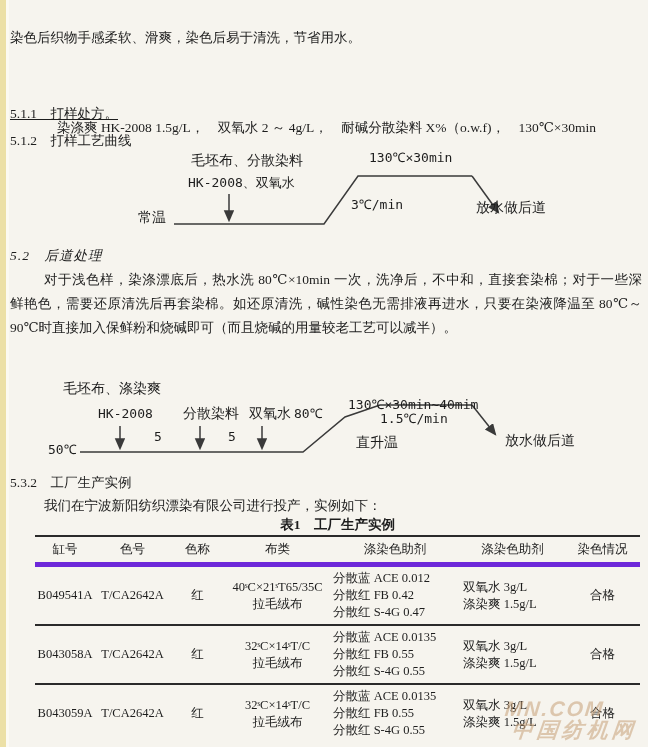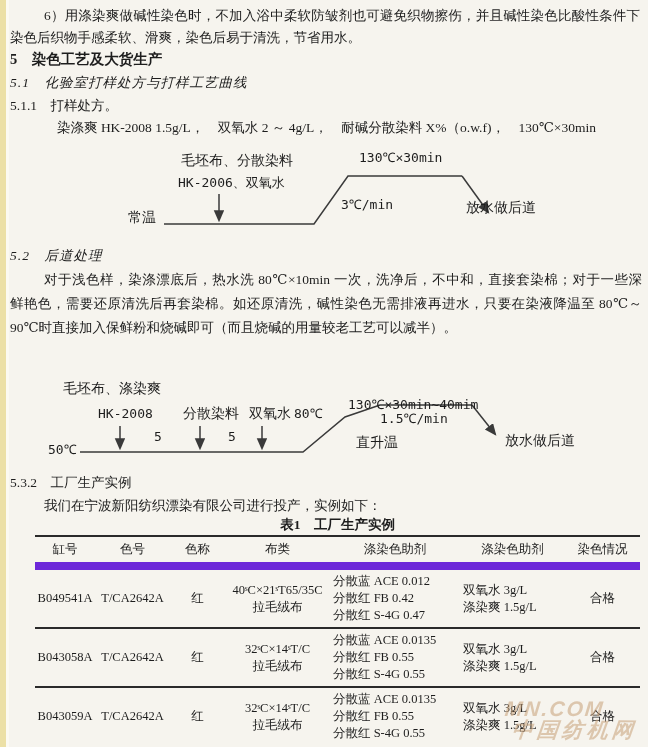--- a/index.html
+++ b/index.html
@@ -12,58 +12,56 @@
   .jl{white-space:normal;text-align:justify;text-align-last:justify;}
   .bold{font-weight:bold;}
   .kai{font-style:italic;letter-spacing:1px;}
   .dl{font-size:14px;line-height:17px;}           
   .dm{font-size:13px;line-height:16px;font-family:"DejaVu Sans Mono","Liberation Mono",monospace;}
   svg{position:absolute;left:0;top:0;}
   .curve{stroke:#3a3a3a;stroke-width:1.5;fill:none;}
   .caption{font-weight:bold;font-size:13.5px;}
   table.t{position:absolute;left:35px;top:535px;width:605px;border-collapse:collapse;
           font-size:12.5px;line-height:17px;table-layout:fixed;}
-  table.t thead tr{border-top:2px solid #2a2a2a;border-bottom:8px solid #6d28d9;}
+  table.t thead tr{border-top:2px solid #2a2a2a;border-bottom:5px solid #6d28d9;}
   table.t tbody tr{border-top:2px solid #2a2a2a;}
   table.t tbody tr:first-child{border-top:none;}
   table.t th{font-weight:normal;padding:4px 0;text-align:center;}
   table.t td{text-align:center;vertical-align:middle;padding:3px 0;}
   table.t td.lft{text-align:left;padding-left:3px;}
   .wm{position:absolute;font-weight:bold;font-style:italic;color:rgba(199,160,120,0.55);
       letter-spacing:2px;font-size:21px;transform:skewX(-6deg);
       font-family:"Liberation Sans","DejaVu Sans",sans-serif;}
 </style>
 </head>
 <body>
 
 <div class="page">
   <div class="strip"></div>
   <div class="strip-edge"></div>
 
-  <div class="abs b jl" style="left:44px;top:6px;width:596px;">6）用涤染爽做碱性染色时，不加入浴中柔软防皱剂也可避免织物擦伤，并且碱性染色比酸性条件下</div>
   <div class="abs b" style="left:10px;top:28px;">染色后织物手感柔软、滑爽，染色后易于清洗，节省用水。</div>
 
-  <div class="abs b bold" style="left:10px;top:50px;font-size:14.5px;">5　染色工艺及大货生产</div>
-  <div class="abs b kai" style="left:10px;top:73px;">5.1　化验室打样处方与打样工艺曲线</div>
-  <div class="abs b" style="left:10px;top:96px;">5.1.1　打样处方。</div>
+  <div class="abs b" style="left:10px;top:104px;text-decoration:underline;">5.1.1　打样处方。</div>
   <div class="abs b" style="left:57px;top:118px;">染涤爽 HK-2008 1.5g/L，　双氧水 2 ～ 4g/L，　耐碱分散染料 X%（o.w.f)，　130℃×30min</div>
+  <div class="abs b" style="left:10px;top:131px;">5.1.2　打样工艺曲线</div>
 
-  <div class="abs" style="left:4px;top:150px;width:588px;height:92px;">
+  <div class="abs" style="left:14px;top:150px;width:588px;height:92px;">
     <svg width="648" height="92">
       <defs>
         <marker id="ah1" markerWidth="9" markerHeight="8" refX="6.5" refY="3.5" orient="auto">
           <path d="M0,0 L8,3.5 L0,7 z" fill="#3a3a3a"></path>
         </marker>
       </defs>
       <polyline class="curve" points="160,74 310,74 344,26 458,26"></polyline>
       <line class="curve" x1="215" y1="44" x2="215" y2="70" marker-end="url(#ah1)"></line>
       <line class="curve" x1="458" y1="26" x2="484" y2="62" marker-end="url(#ah1)"></line>
     </svg>
     <div class="abs dl" style="left:177px;top:2px;">毛坯布、分散染料</div>
-    <div class="abs dm" style="left:174px;top:25px;">HK-2006、双氧水</div>
+    <div class="abs dm" style="left:174px;top:25px;">HK-2008、双氧水</div>
     <div class="abs dm" style="left:355px;top:0px;">130℃×30min</div>
     <div class="abs dm" style="left:337px;top:47px;">3℃/min</div>
     <div class="abs dl" style="left:124px;top:59px;">常温</div>
     <div class="abs dl" style="left:462px;top:49px;">放水做后道</div>
   </div>
 
   <div class="abs b kai" style="left:10px;top:246px;">5.2　后道处理</div>
   <div class="abs b jl" style="left:44px;top:270px;width:598px;">对于浅色样，染涤漂底后，热水洗 80℃×10min 一次，洗净后，不中和，直接套染棉；对于一些深</div>
   <div class="abs b jl" style="left:10px;top:294px;width:632px;">鲜艳色，需要还原清洗后再套染棉。如还原清洗，碱性染色无需排液再进水，只要在染液降温至 80℃～</div>
   <div class="abs b" style="left:10px;top:318px;">90℃时直接加入保鲜粉和烧碱即可（而且烧碱的用量较老工艺可以减半）。</div>

